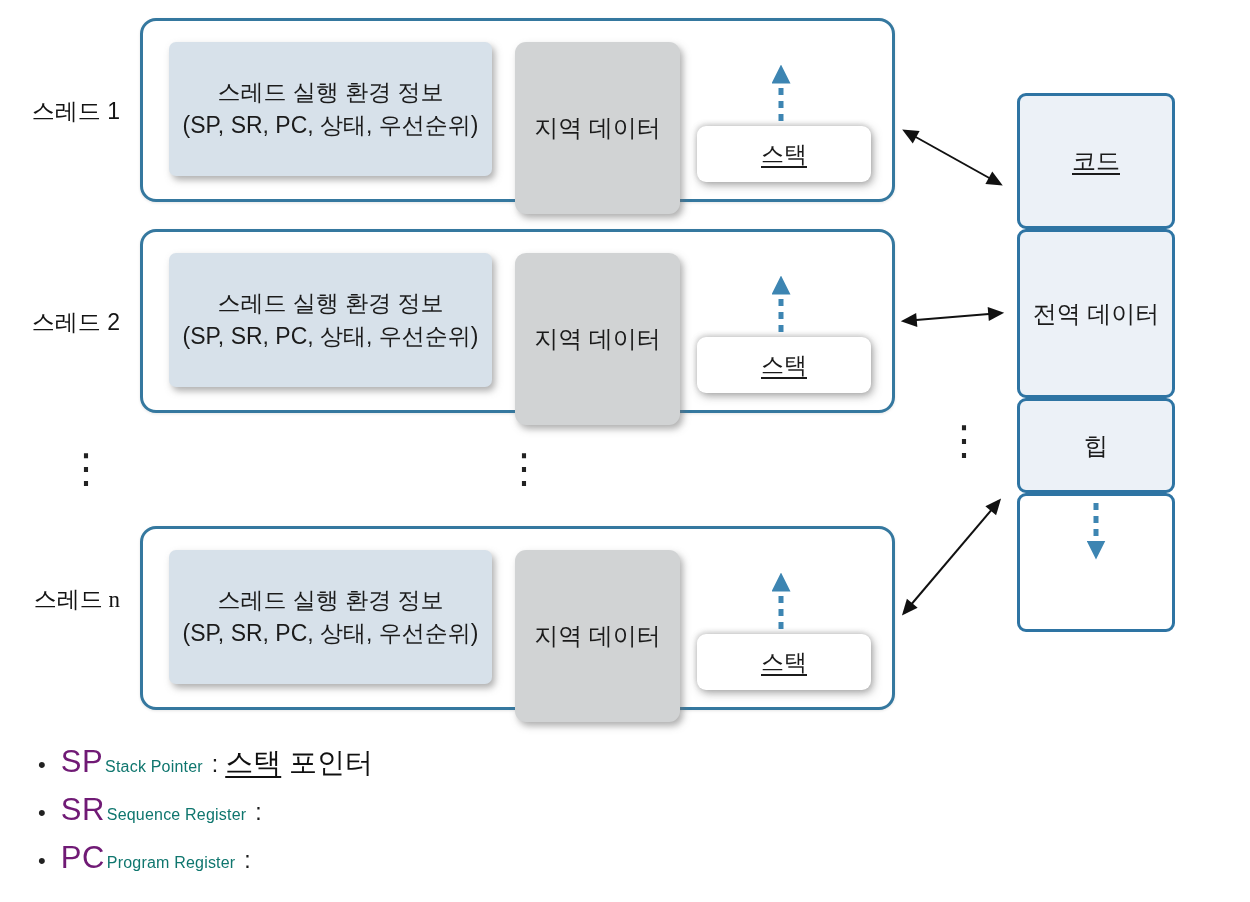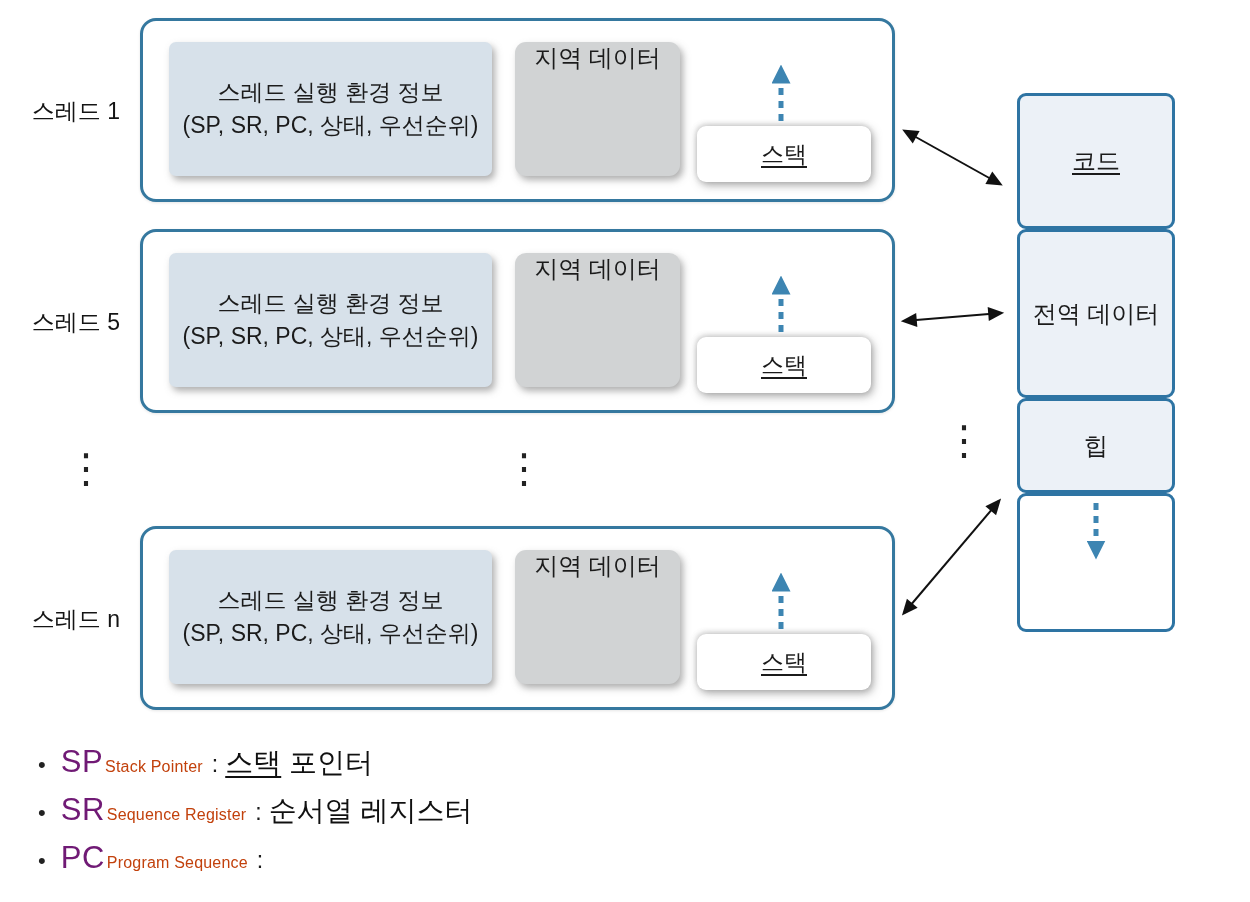--- a/index.html
+++ b/index.html
@@ -7,29 +7,29 @@
   .canvas{position:relative;width:1250px;height:902px;background:#fff;overflow:hidden;}
 
   
   .thread{position:absolute;left:140px;width:755px;height:184px;background:#fff;
           border:3px solid #35789f;border-radius:16px;box-sizing:border-box;
           box-shadow:0 1px 3px rgba(0,0,0,.10);}
   .thread.t1{top:18px;} .thread.t2{top:229px;} .thread.t3{top:526px;}
 
   .thread-label{position:absolute;left:18px;width:102px;text-align:right;
                 font-size:23px;color:#141414;}
-  .thread-label.l1{top:96px;} .thread-label.l2{top:307px;} .thread-label.l3{top:604px;}
+  .thread-label.l1{top:96px;} .thread-label.l2{top:307px;} .thread-label.l3{top:584px;font-family:Liberation Serif, serif;}
 
   .env-box{position:absolute;left:26px;top:21px;width:323px;height:134px;background:#d7e1ea;
            border-radius:7px;box-shadow:3px 4px 7px rgba(110,110,110,.55);
            display:flex;flex-direction:column;justify-content:center;align-items:center;
            font-size:23px;line-height:1.45;color:#1b1b1b;white-space:nowrap;}
-  .local-box{position:absolute;left:372px;top:21px;width:165px;height:134px;background:#d1d3d4;
+  .local-box{position:absolute;left:372px;top:21px;width:165px;height:172px;background:#d1d3d4;
              border-radius:11px;box-shadow:3px 4px 7px rgba(110,110,110,.55);
-             display:flex;justify-content:center;align-items:flex-start;font-size:24px;color:#1b1b1b;}
+             display:flex;justify-content:center;align-items:center;font-size:24px;color:#1b1b1b;}
   .stack-box{position:absolute;left:554px;top:105px;width:174px;height:56px;background:#ffffff;
              border-radius:9px;
              box-shadow:2px 3px 8px rgba(90,90,90,.55),-1px -2px 5px rgba(140,140,140,.30);
              display:flex;justify-content:center;align-items:center;font-size:23px;color:#1b1b1b;}
   .u{text-decoration:underline;text-underline-offset:4px;font-family:Liberation Serif, serif;}
 
   
   .mem-seg{position:absolute;left:1017px;width:158px;background:#ecf1f7;
            border:3px solid #2e74a3;border-radius:9px;box-sizing:border-box;
            display:flex;justify-content:center;align-items:center;font-size:24px;color:#1b1b1b;}
@@ -44,31 +44,31 @@
   .vdots.e1{left:66px;top:448px;} .vdots.e2{left:504px;top:448px;} .vdots.e3{left:944px;top:420px;}
 
   
   .overlay{position:absolute;left:0;top:0;width:1250px;height:902px;pointer-events:none;}
 
   
   .legend{position:absolute;left:38px;top:744px;}
   .legend-row{display:flex;align-items:baseline;height:33px;margin-bottom:15px;white-space:nowrap;}
   .legend-bullet{font-size:22px;margin-right:15px;color:#222;}
   .legend-abbr{font-size:31px;color:#701a75;letter-spacing:.5px;}
-  .legend-full{font-size:16px;color:#c2410c;vertical-align:12px;margin-left:2px;letter-spacing:.2px;}
+  .legend-full{font-size:16px;color:#0f766e;vertical-align:12px;margin-left:2px;letter-spacing:.2px;}
   .legend-sep{font-size:23px;color:#1b1b1b;margin:0 7px 0 9px;}
   .legend-ko{font-size:28px;color:#101010;}
 </style>
 </head>
 <body>
 
 <div class="canvas">
 
   <div class="thread-label l1">스레드 1</div>
-  <div class="thread-label l2">스레드 5</div>
+  <div class="thread-label l2">스레드 2</div>
   <div class="thread-label l3">스레드 n</div>
 
   <div class="thread t1">
     <div class="env-box">
       <span>스레드 실행 환경 정보</span>
       <span>(SP, SR, PC, 상태, 우선순위)</span>
     </div>
     <div class="local-box">
       <span>지역 데이터</span>
     </div>
@@ -147,23 +147,22 @@
       <span class="legend-abbr">SP</span>
       <span class="legend-full">Stack Pointer</span>
       <span class="legend-sep">:</span>
       <span class="legend-ko"><span class="u">스택</span><span> 포인터</span></span>
     </div>
     <div class="legend-row">
       <span class="legend-bullet">•</span>
       <span class="legend-abbr">SR</span>
       <span class="legend-full">Sequence Register</span>
       <span class="legend-sep">:</span>
-      <span class="legend-ko"><span class="u"></span><span>순서열 레지스터</span></span>
     </div>
     <div class="legend-row">
       <span class="legend-bullet">•</span>
       <span class="legend-abbr">PC</span>
-      <span class="legend-full">Program Sequence</span>
+      <span class="legend-full">Program Register</span>
       <span class="legend-sep">:</span>
     </div>
   </div>
 
 </div>
 
 </body></html>

